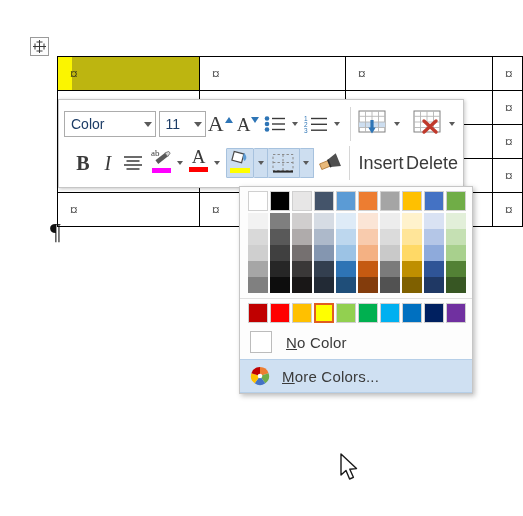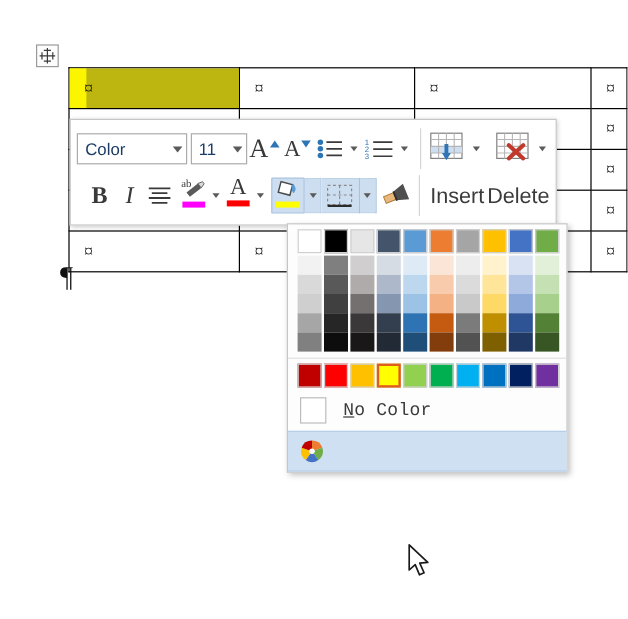--- a/index.html
+++ b/index.html
@@ -84,21 +84,21 @@
   .variant-block{display:flex;}
   .variant-col{width:20px;margin-right:2px;}
   .variant-col div{height:16px;}
   .dd-item{
     display:flex;align-items:center;height:34px;padding-left:10px;
     font-size:15px;color:#3a3a3a;box-sizing:border-box;
     font-family:"Liberation Sans", sans-serif;
   }
   .dd-item.hover{background:#cfe0f2;border-top:1px solid #b6cfe8;border-bottom:1px solid #b6cfe8;}
   .nocolor-box{width:20px;height:20px;border:1px solid #bcbcbc;background:#fff;margin-right:14px;}
-  .dd-item .txt{letter-spacing:.2px;font-family:Liberation Mono, monospace;}
+  .dd-item .txt{letter-spacing:.2px;}
   .u{text-decoration:underline;}
   .divider{height:1px;background:#e0e0e0;margin:3px 0 0 0;}
   .cursor{position:absolute;left:340px;top:453px;}
 </style>
 </head>
 <body>
 
 <div id="doc">
 
   <div class="move-handle">
@@ -464,20 +464,21 @@
           <g transform="translate(10,10)">
             <path d="M0,0 L0,-9 A9,9 0 0,1 8.6,-2.8 Z" fill="#ed7d31"></path>
             <path d="M0,0 L8.6,-2.8 A9,9 0 0,1 5.3,7.3 Z" fill="#70ad47"></path>
             <path d="M0,0 L5.3,7.3 A9,9 0 0,1 -5.3,7.3 Z" fill="#4472c4"></path>
             <path d="M0,0 L-5.3,7.3 A9,9 0 0,1 -8.6,-2.8 Z" fill="#ffc000"></path>
             <path d="M0,0 L-8.6,-2.8 A9,9 0 0,1 0,-9 Z" fill="#c00000"></path>
             <circle cx="0" cy="0" r="2.3" fill="#fdfdfd"></circle>
           </g>
         </svg>
       </span>
+      <span class="txt"><span class="u">M</span>ore Colors...</span>
     </div>
   </div>
 
   <div class="cursor">
     <svg width="22" height="30" viewBox="0 0 22 30" aria-hidden="true">
       <polygon points="1,1 1,22 6,17.5 9.6,26 13.4,24.3 9.8,16.2 16.5,15.6" fill="#ffffff" stroke="#1a1a1a" stroke-width="1.4" stroke-linejoin="round"></polygon>
     </svg>
   </div>
 
 </div>

